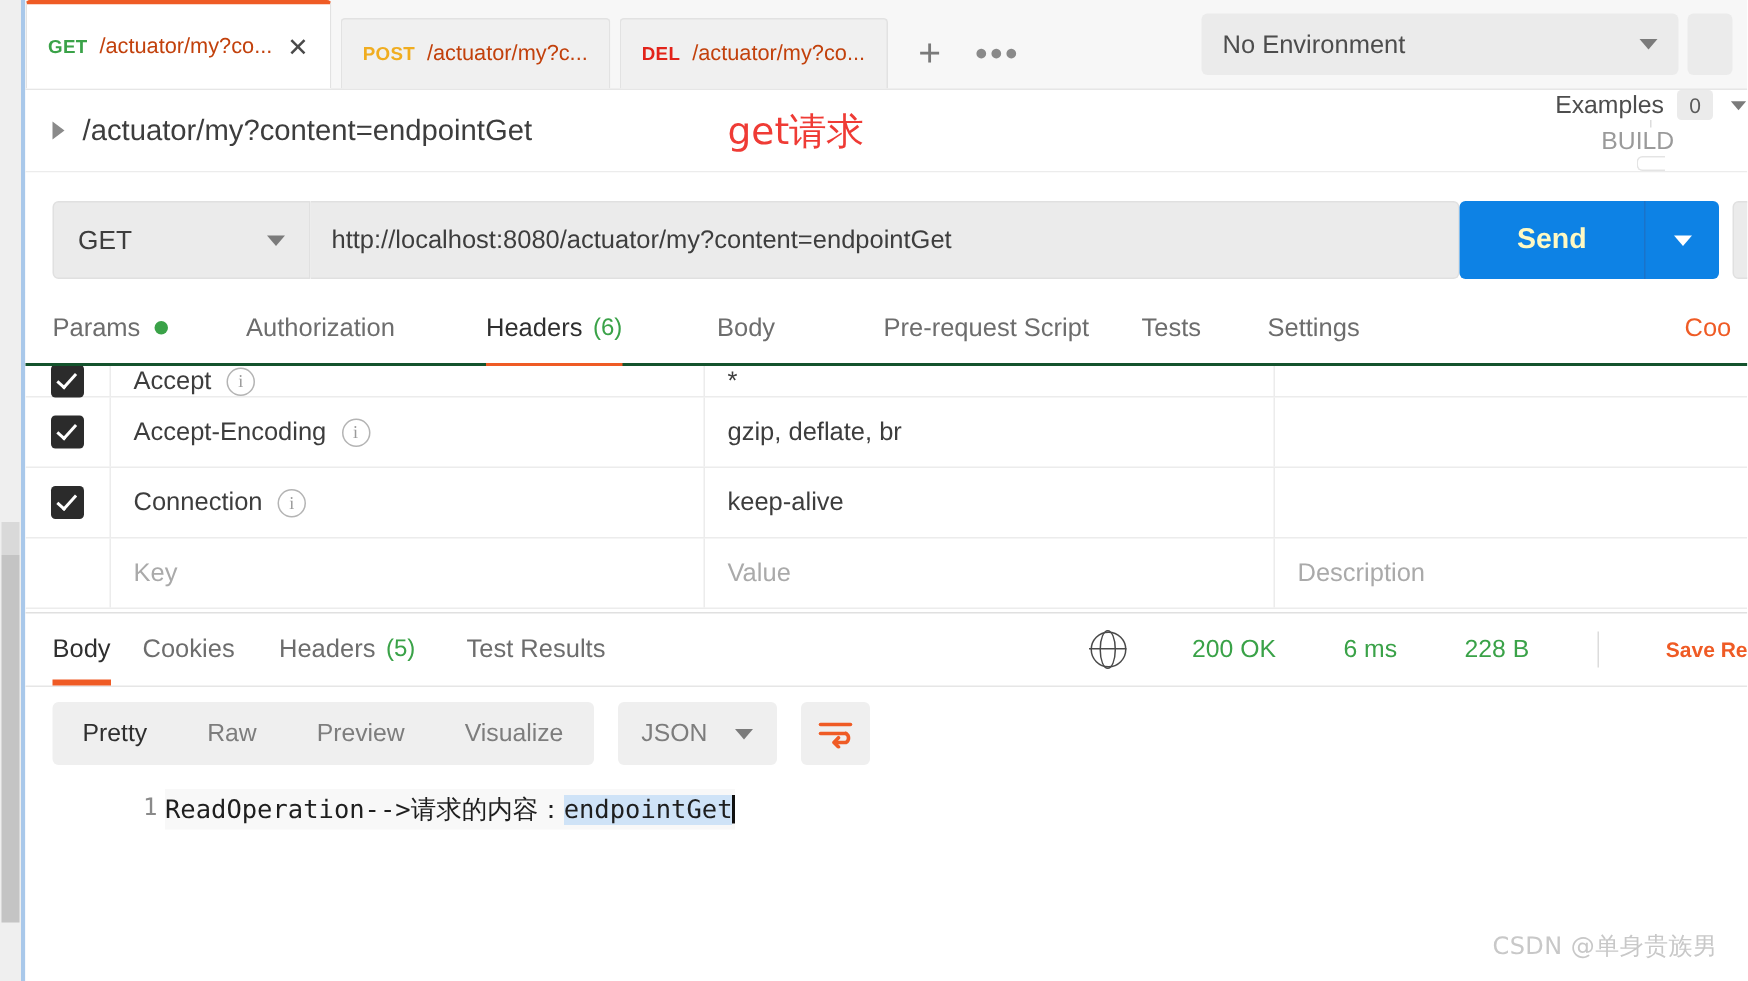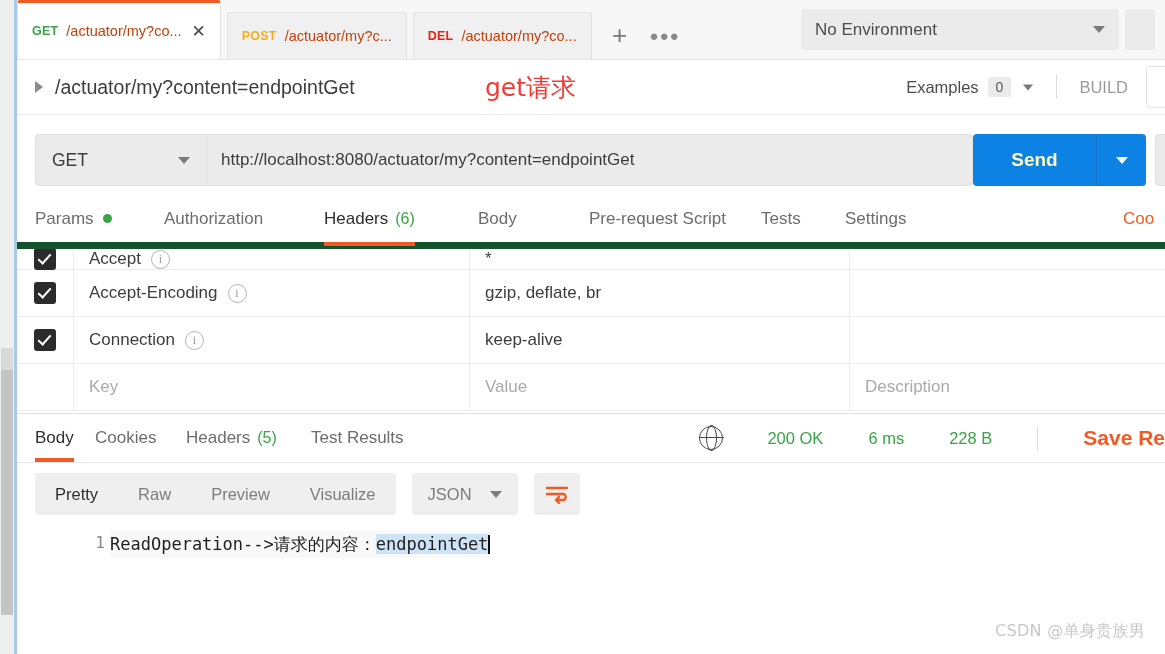--- a/index.html
+++ b/index.html
@@ -171,21 +171,21 @@
   }
   .anno-red {
     position: absolute; left: 468px; top: 0;
     height: 54px; display: flex; align-items: center;
     font-size: 25px;
     color: #ef3b35;
     font-family: "DejaVu Sans", "Liberation Sans", sans-serif;
   }
   .crumb-right {
     position: absolute; right: 0; top: 0;
-    height: 54px; display: flex; align-items: center;
+    height: 54px; display: flex; align-items: center; flex-direction: column;
   }
   .examples {
     display: flex; align-items: center; cursor: pointer;
   }
   .examples .elbl { font-size: 16.5px; color: #4d4d4d; }
   .examples .ecount {
     margin-left: 9px;
     background: #ebebeb;
     color: #5a5a5a;
     font-size: 14px;
@@ -280,21 +280,21 @@
     font-size: 18px; color: #5d5d5d;
     overflow: hidden;
     cursor: pointer;
   }
 
   
   .req-tabs {
     position: relative;
     height: 47px;
     background: #ffffff;
-    border-bottom: 7px solid #14532d;
+    border-bottom: 2px solid #14532d;
   }
   .rtab {
     position: absolute; top: 0;
     height: 47px;
     display: flex; align-items: center;
     font-size: 17px;
     color: #6d6d6d;
     cursor: pointer;
     white-space: nowrap;
   }
@@ -437,21 +437,21 @@
   }
   .globe::after {
     content: "";
     position: absolute; left: -1.6px; right: -1.6px; top: 50%;
     height: 0; margin-top: -0.8px;
     border-top: 1.6px solid #4a4a4a;
   }
   .stat { color: #3aa248; font-size: 16.5px; margin-right: 17px; }
   .statdiv { width: 1px; height: 24px; background: #dcdcdc; margin-right: 17px; }
   .saveresp {
-    color: #ef5b25; font-size: 21px; font-weight: bold;
+    color: #ef5b25; font-size: 14px; font-weight: bold;
     cursor: pointer; white-space: nowrap;
   }
 
   
   .body-toolbar {
     position: relative;
     height: 62px;
     background: #ffffff;
     display: flex; align-items: center;
     padding-left: 18px;

